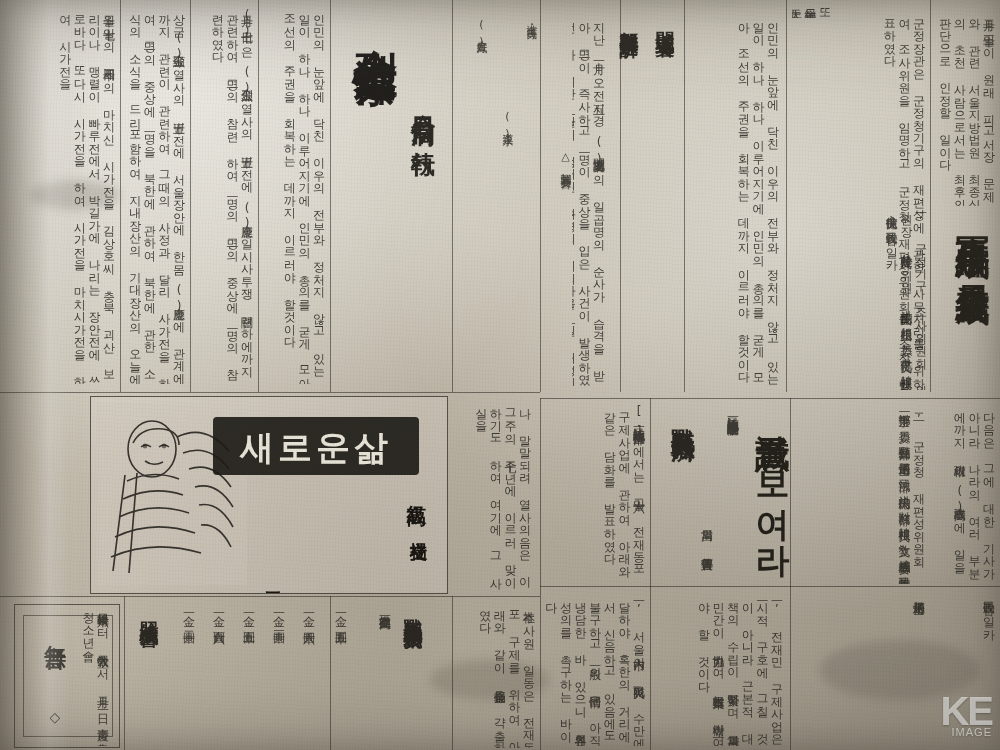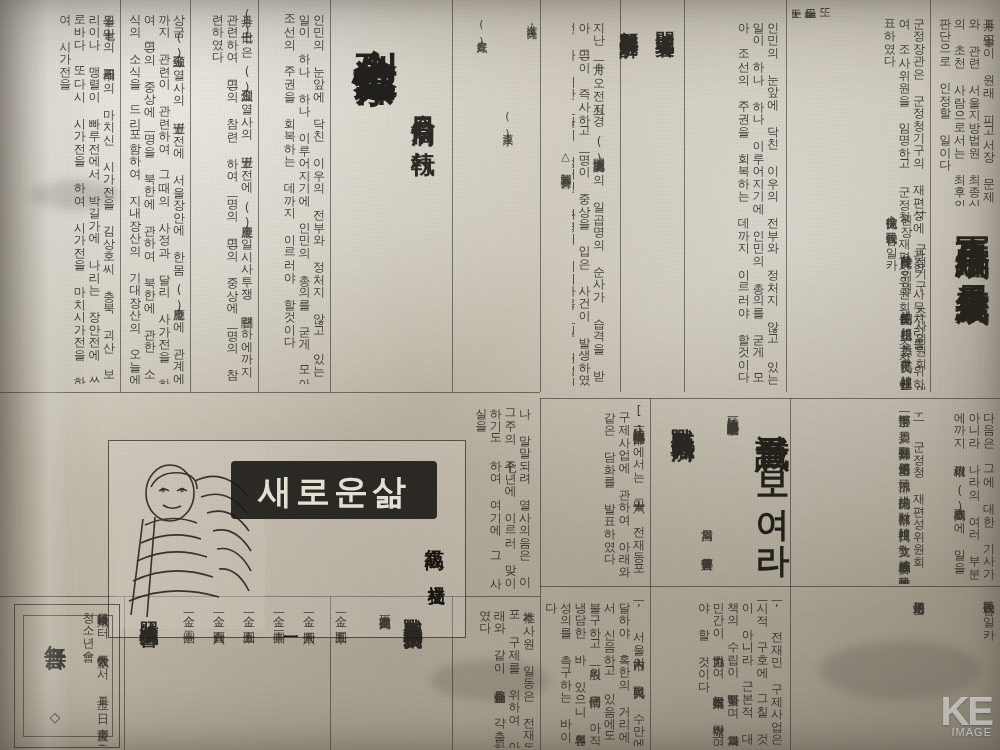--- a/index.html
+++ b/index.html
@@ -106,28 +106,27 @@
     opacity: 0.9;
   }
   .byline {
     font-size: 11px;
     opacity: 0.8;
   }
 
   
   #ad-box {
     position: absolute;
-    left: 108px;
+    left: 90px;
     top: 396px;
     width: 356px;
     height: 196px;
     border: 1.5px solid rgba(35,32,26,0.7);
     background: rgba(230,225,214,0.25);
     overflow: hidden;
-    margin-top: 44px;
   }
   #ad-illustration {
     position: absolute;
     left: 6px; top: 6px;
     width: 150px; height: 182px;
   }
   #ad-logo {
     position: absolute;
     right: 26px;
     top: 18px;

